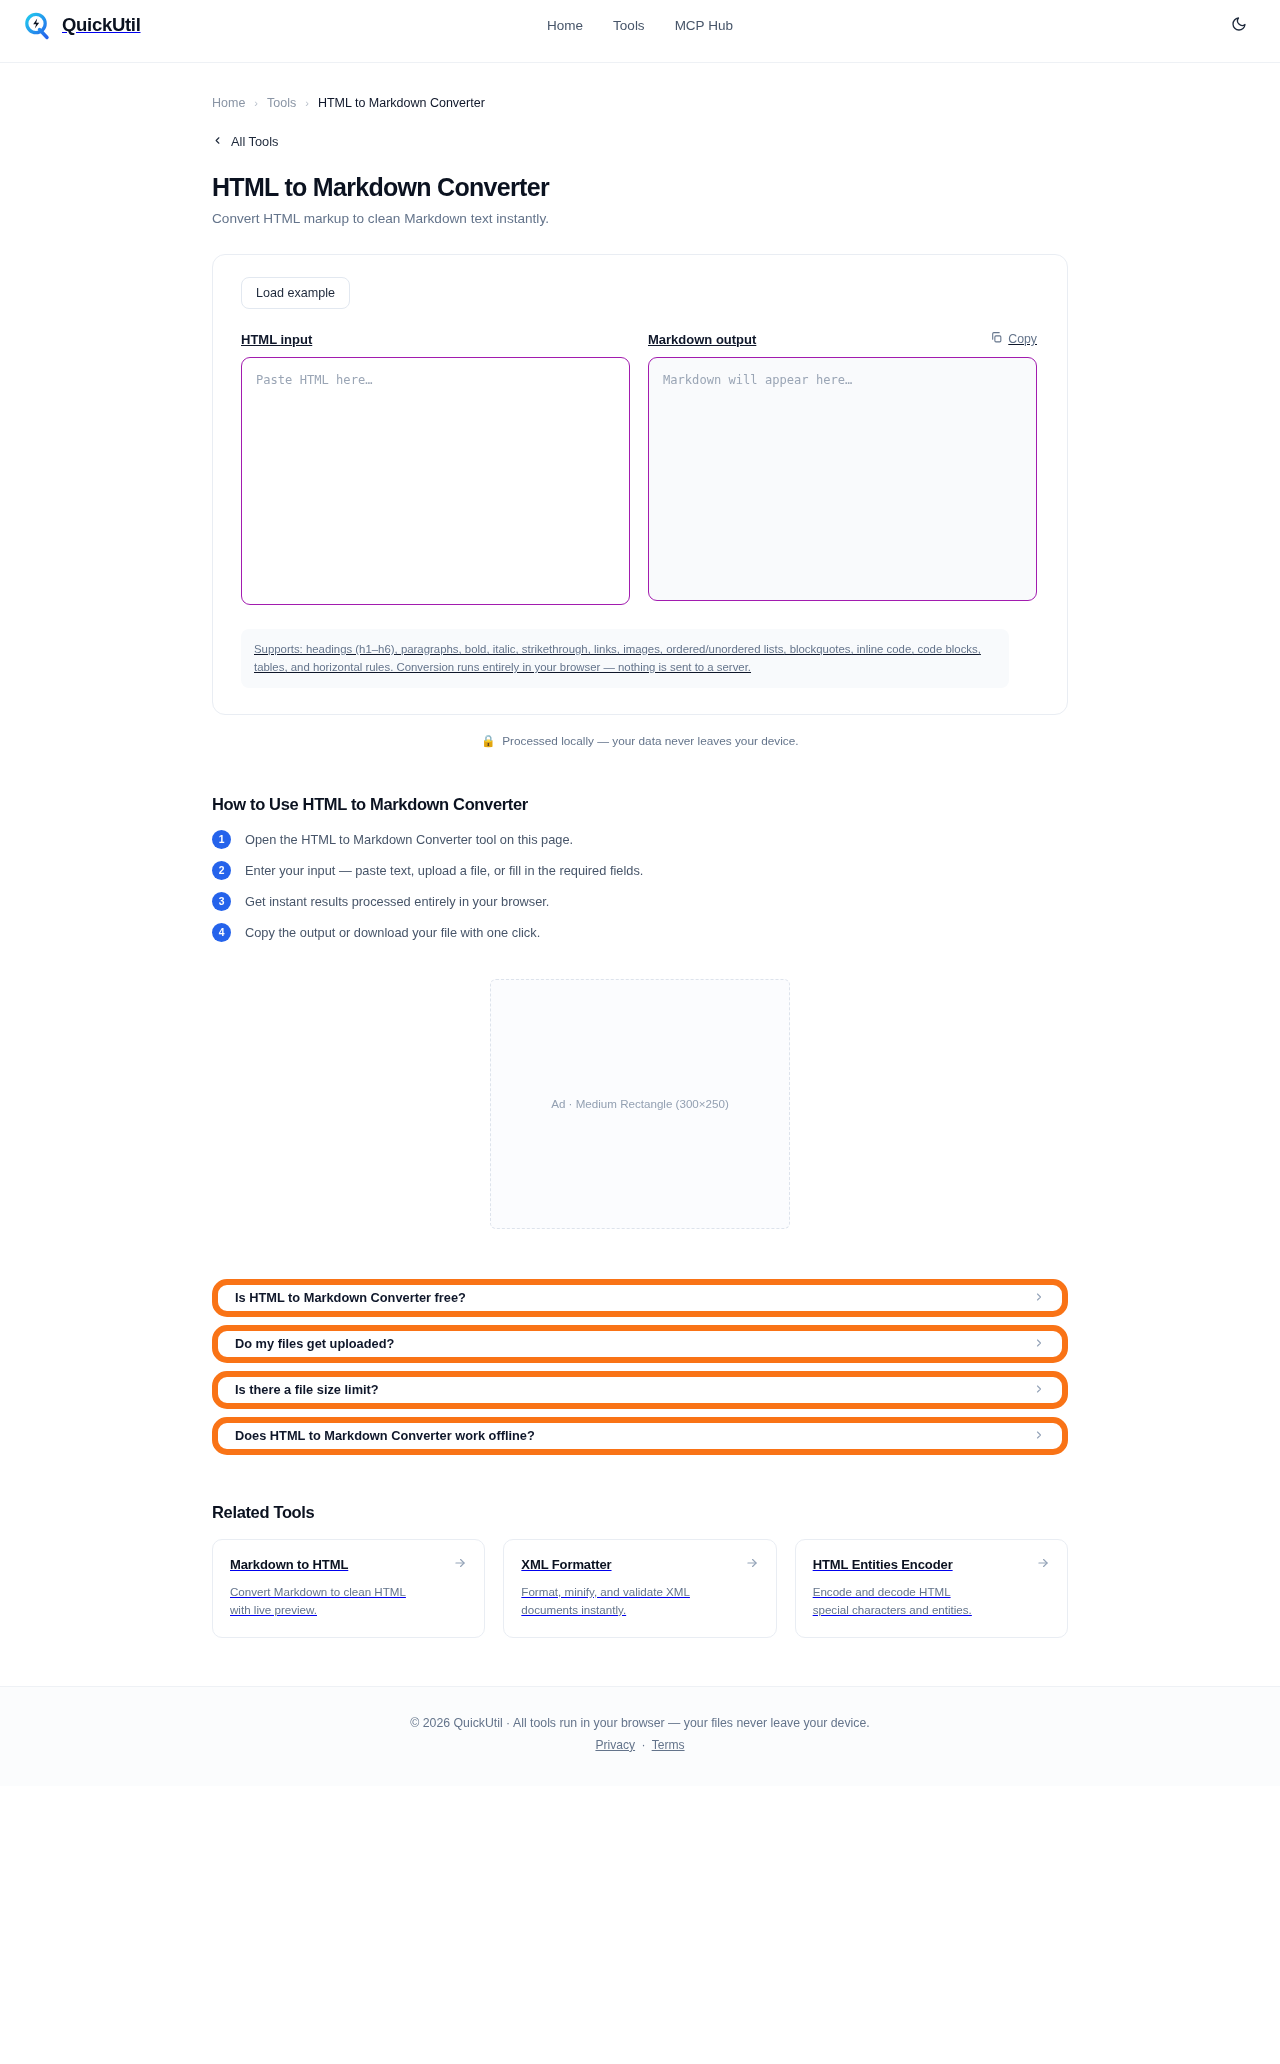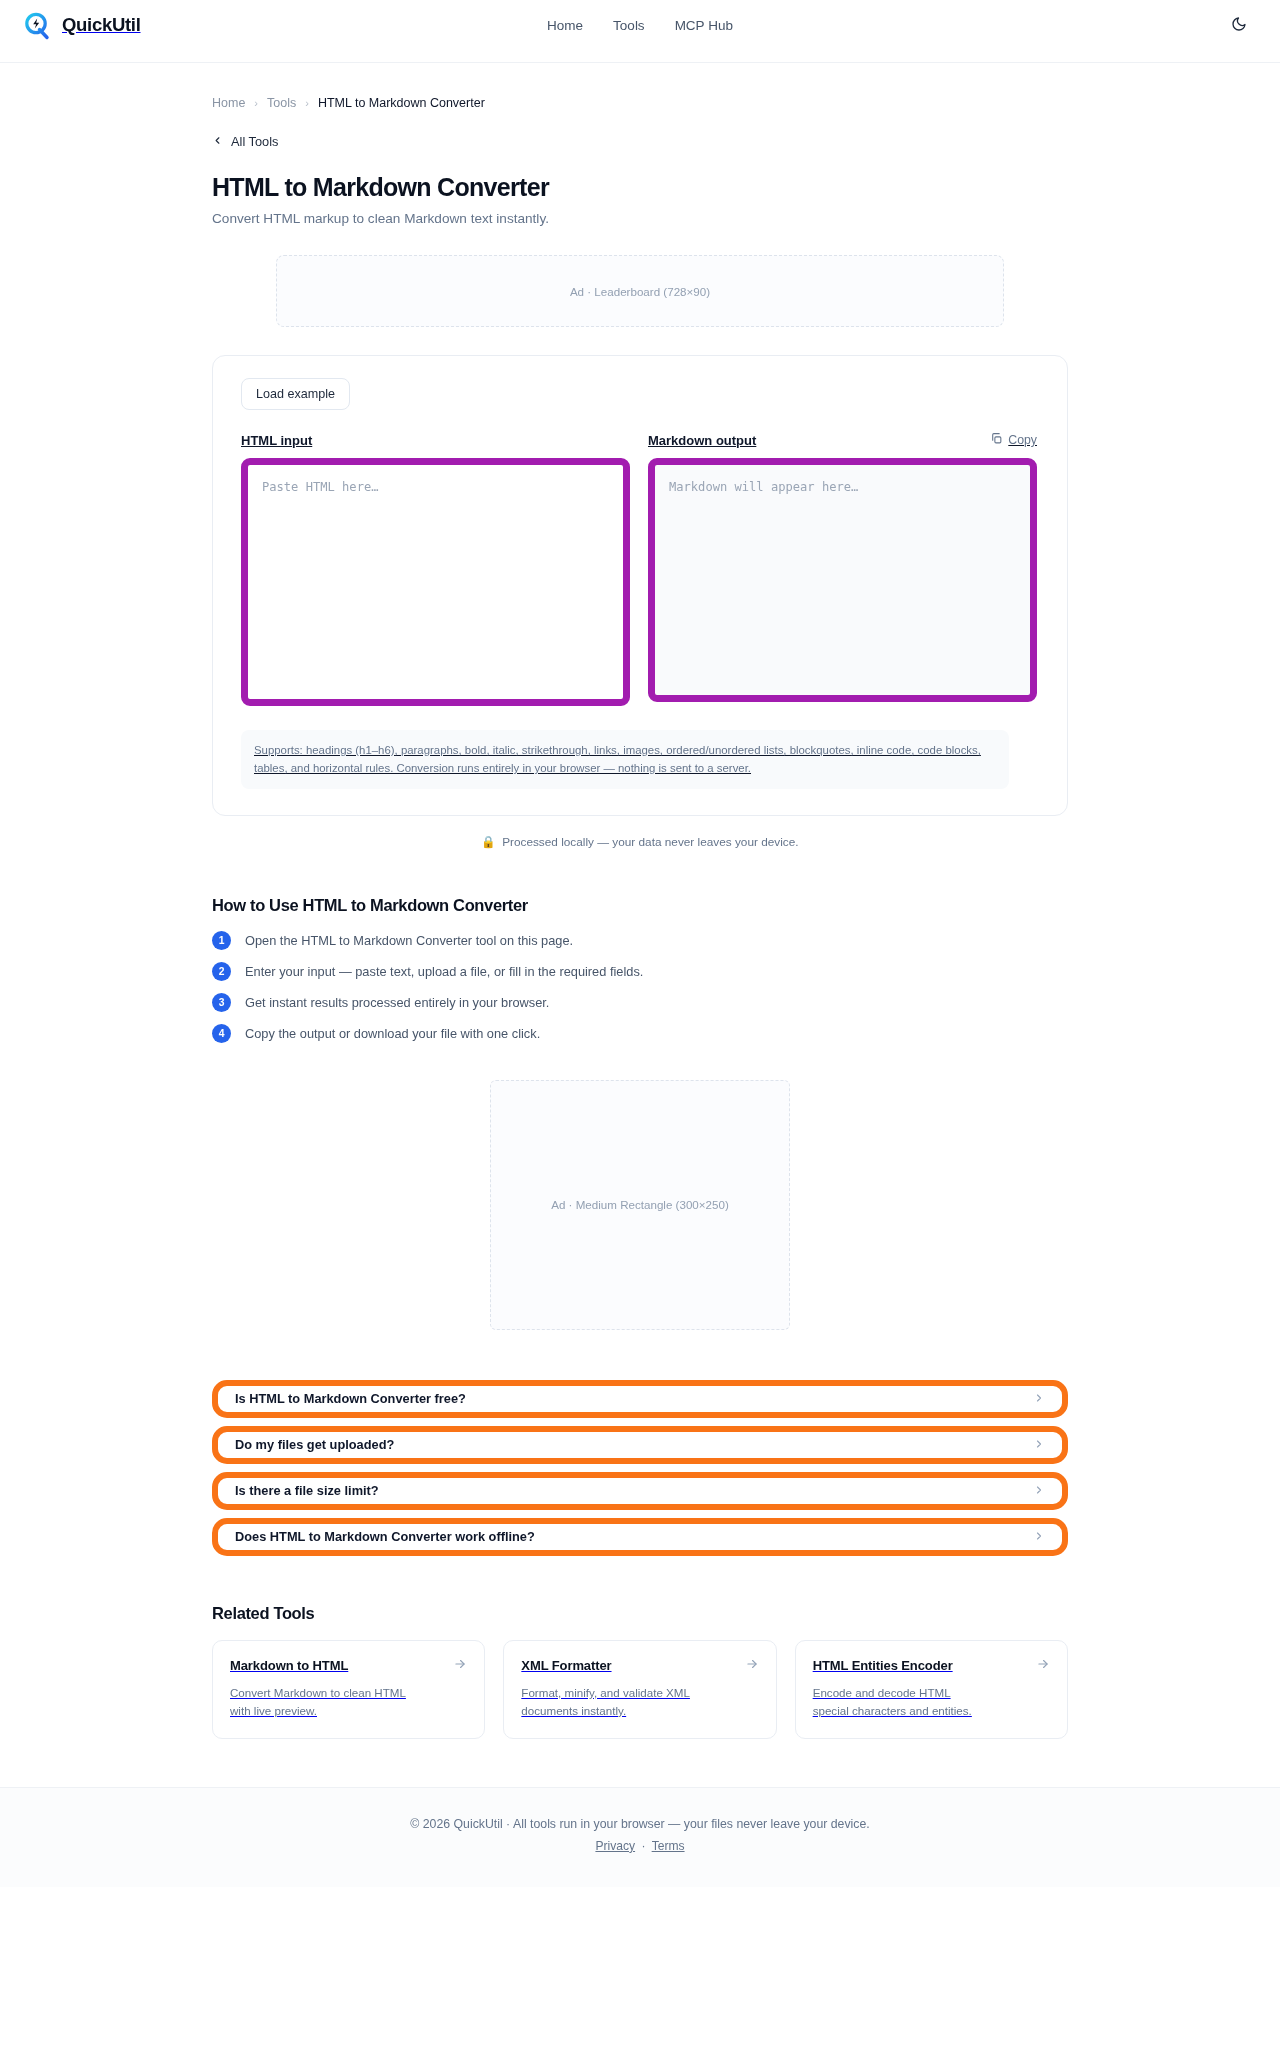--- a/index.html
+++ b/index.html
@@ -138,21 +138,21 @@
     display: flex; align-items: center; gap: 5px;
     font-size: 12.3px;
     color: #64748b;
     background: none; border: none; cursor: pointer;
     font-family: inherit;
     padding: 0;
   }
   .ta {
     width: 100%;
     height: 248px;
-    border: 7px solid #a21caf;
+    border: 1px solid #a21caf;
     border-radius: 9px;
     padding: 13px 14px;
     font-family: "DejaVu Sans Mono", monospace;
     font-size: 12.1px;
     line-height: 1.5;
     color: #0f172a;
     resize: none;
     outline: none;
     background: #fff;
   }
@@ -300,23 +300,20 @@
           <svg width="11" height="11" viewBox="0 0 24 24" fill="none" stroke="currentColor" stroke-width="2.4" stroke-linecap="round" stroke-linejoin="round">
               <polyline points="15 18 9 12 15 6"></polyline>
             </svg>
         </span>
         <span>All Tools</span>
       </a>
 
       <h1 class="tool-title">HTML to Markdown Converter</h1>
       <p class="tool-sub">Convert HTML markup to clean Markdown text instantly.</p>
 
-      <div class="ad-leader">
-        <span>Ad · Leaderboard (728×90)</span>
-      </div>
 
       <div class="tool-card">
         <button class="btn-outline">Load example</button>
 
         <div class="io-grid">
           <div>
             <div class="io-head">
               <span class="io-label">HTML input</span>
             </div>
             <textarea class="ta" placeholder="Paste HTML here…" style=""></textarea>

